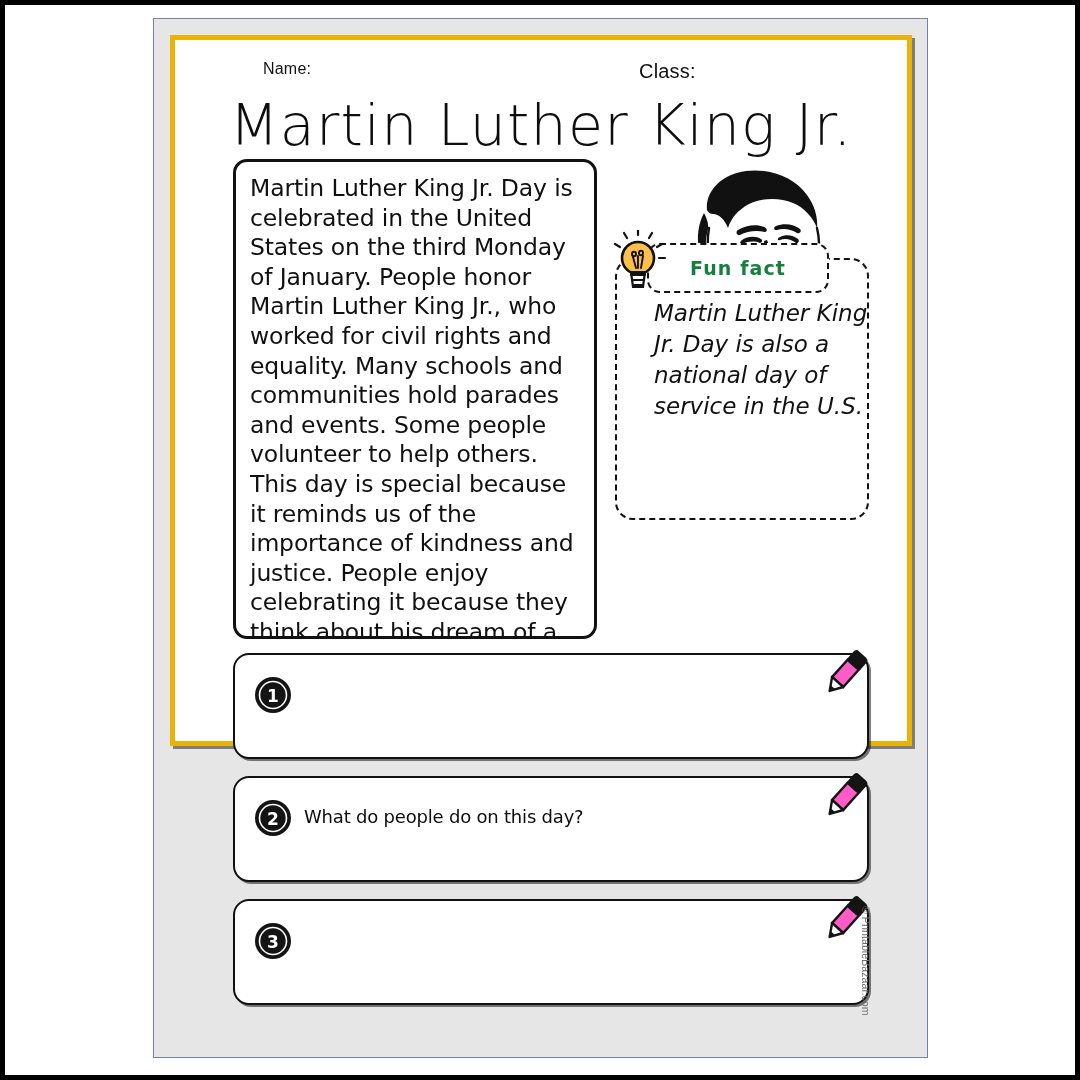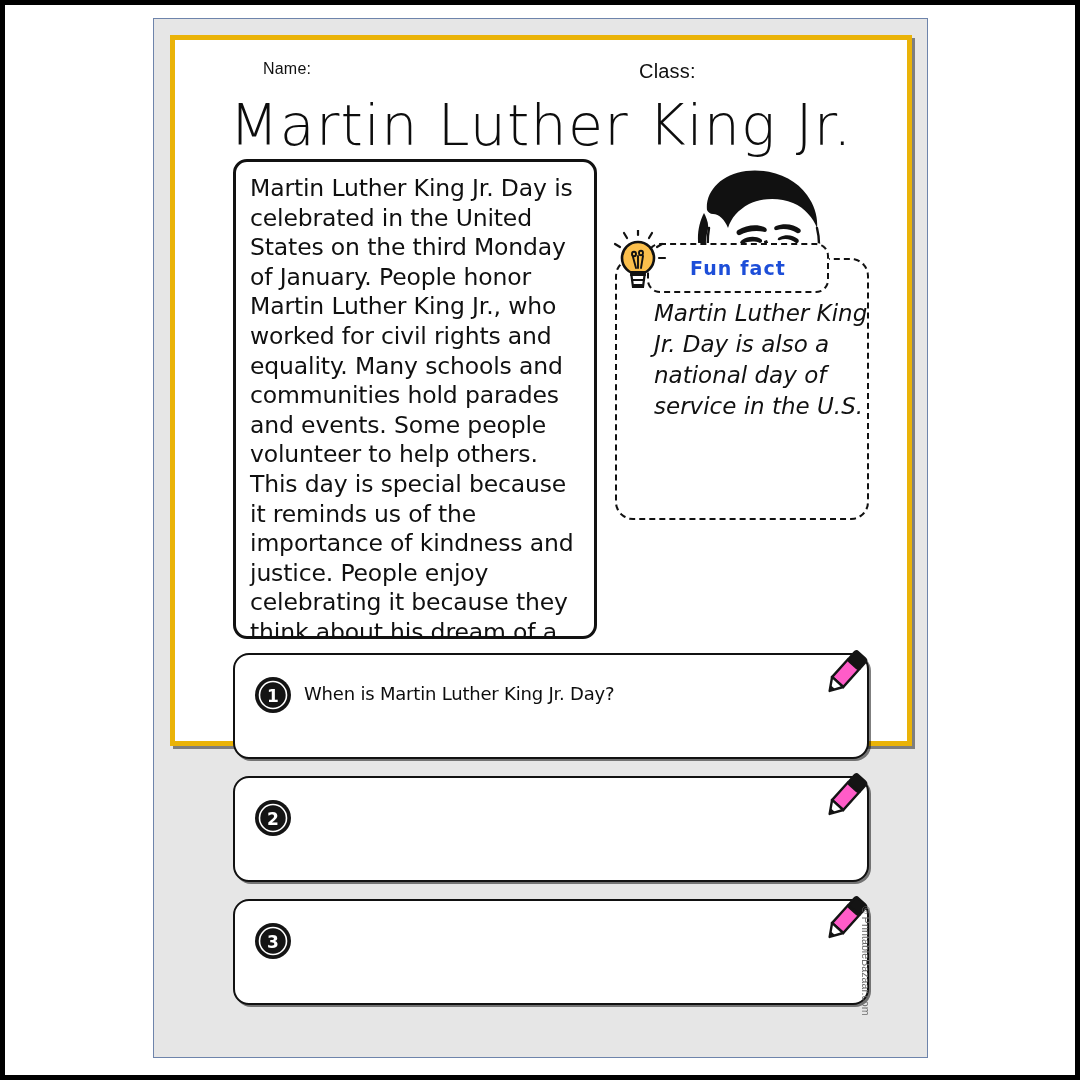--- a/index.html
+++ b/index.html
@@ -146,21 +146,21 @@
     border-radius: 13px;
     background: #ffffff;
     display: flex;
     align-items: center;
     justify-content: center;
   }
   #funfact-label span {
     font-size: 19px;
     font-weight: 700;
     letter-spacing: 1.1px;
-    color: #1d4ed8;
+    color: #15803d;
     font-family: "DejaVu Sans", sans-serif;
   }
   #funfact-text {
     position: absolute;
     left: 455px;
     top: 258px;
     width: 228px;
     font-size: 23px;
     line-height: 31px;
     font-style: italic;
@@ -346,21 +346,20 @@
   </div>
 
   <div class="question-card" id="q-card-1">
     <div class="q-badge">
       <svg viewBox="0 0 38 38" xmlns="http://www.w3.org/2000/svg">
         <circle cx="19" cy="19" r="18" fill="#141414"></circle>
         <circle cx="19" cy="19" r="13.5" fill="none" stroke="#ffffff" stroke-width="1.6"></circle>
         <text x="19" y="26" text-anchor="middle" font-family="DejaVu Sans, sans-serif" font-size="17" font-weight="700" fill="#ffffff">1</text>
       </svg>
     </div>
-    <div class="q-text">When is Martin Luther King Jr. Day?</div>
     <div class="q-pencil">
       <svg viewBox="0 0 62 62" xmlns="http://www.w3.org/2000/svg">
         <g transform="rotate(42 31 31)">
           <rect x="24" y="8" width="15" height="13" rx="3" fill="#141414"></rect>
           <rect x="24" y="20" width="15" height="24" fill="#ff5cc8" stroke="#141414" stroke-width="2.4"></rect>
           <path d="M24 44 L39 44 L31.5 56 Z" fill="#ffffff" stroke="#141414" stroke-width="2.4" stroke-linejoin="round"></path>
           <path d="M28.5 51 L34.5 51 L31.5 56 Z" fill="#141414"></path>
           <rect x="24" y="8" width="15" height="13" rx="3" fill="none" stroke="#141414" stroke-width="2.2"></rect>
         </g>
       </svg>
@@ -368,20 +367,21 @@
   </div>
 
   <div class="question-card" id="q-card-2">
     <div class="q-badge">
       <svg viewBox="0 0 38 38" xmlns="http://www.w3.org/2000/svg">
         <circle cx="19" cy="19" r="18" fill="#141414"></circle>
         <circle cx="19" cy="19" r="13.5" fill="none" stroke="#ffffff" stroke-width="1.6"></circle>
         <text x="19" y="26" text-anchor="middle" font-family="DejaVu Sans, sans-serif" font-size="17" font-weight="700" fill="#ffffff">2</text>
       </svg>
     </div>
+    <div class="q-text">What do people do on this day?</div>
     <div class="q-pencil">
       <svg viewBox="0 0 62 62" xmlns="http://www.w3.org/2000/svg">
         <g transform="rotate(42 31 31)">
           <rect x="24" y="8" width="15" height="13" rx="3" fill="#141414"></rect>
           <rect x="24" y="20" width="15" height="24" fill="#ff5cc8" stroke="#141414" stroke-width="2.4"></rect>
           <path d="M24 44 L39 44 L31.5 56 Z" fill="#ffffff" stroke="#141414" stroke-width="2.4" stroke-linejoin="round"></path>
           <path d="M28.5 51 L34.5 51 L31.5 56 Z" fill="#141414"></path>
           <rect x="24" y="8" width="15" height="13" rx="3" fill="none" stroke="#141414" stroke-width="2.2"></rect>
         </g>
       </svg>

